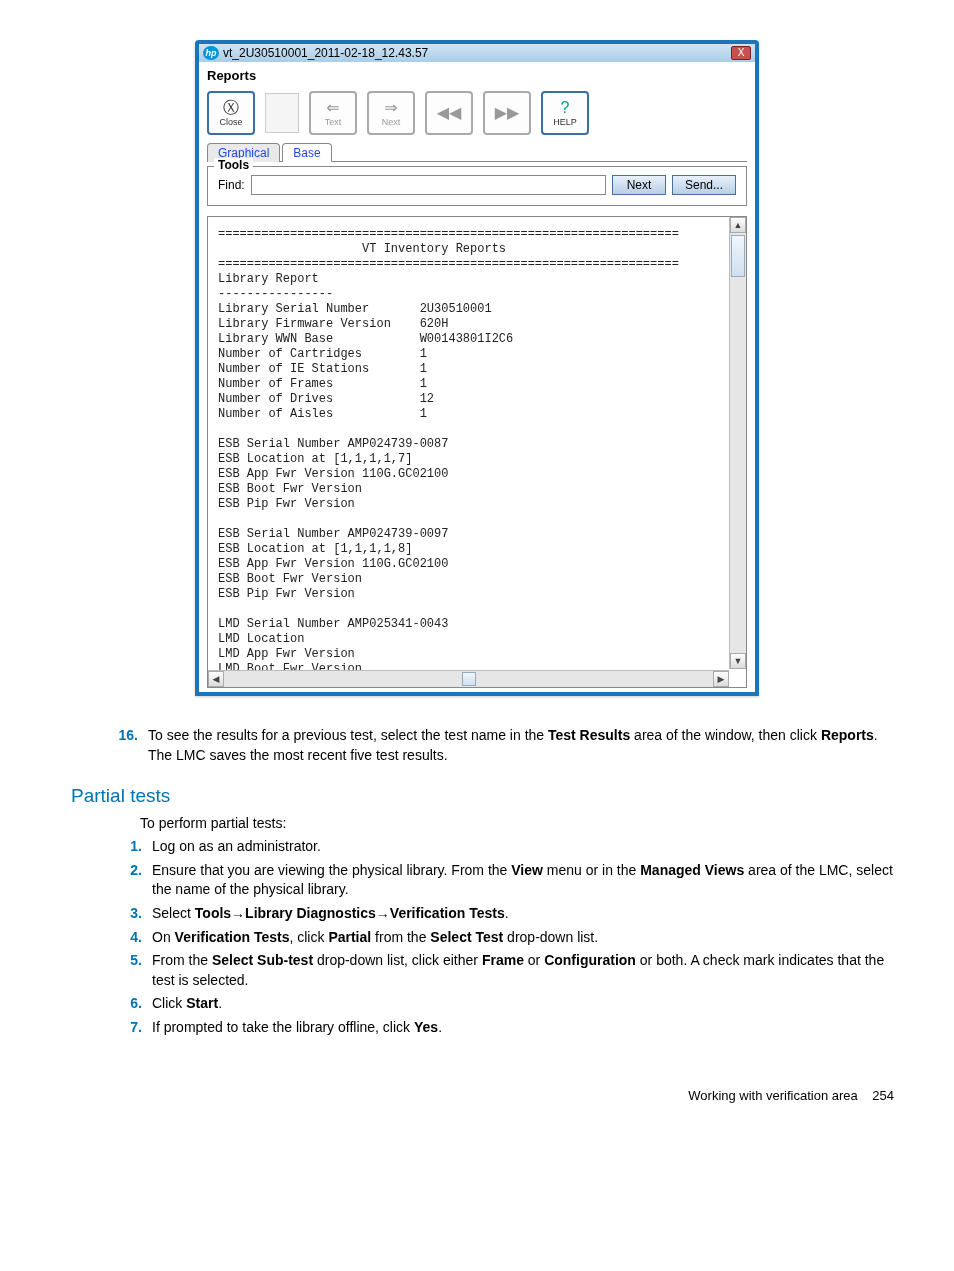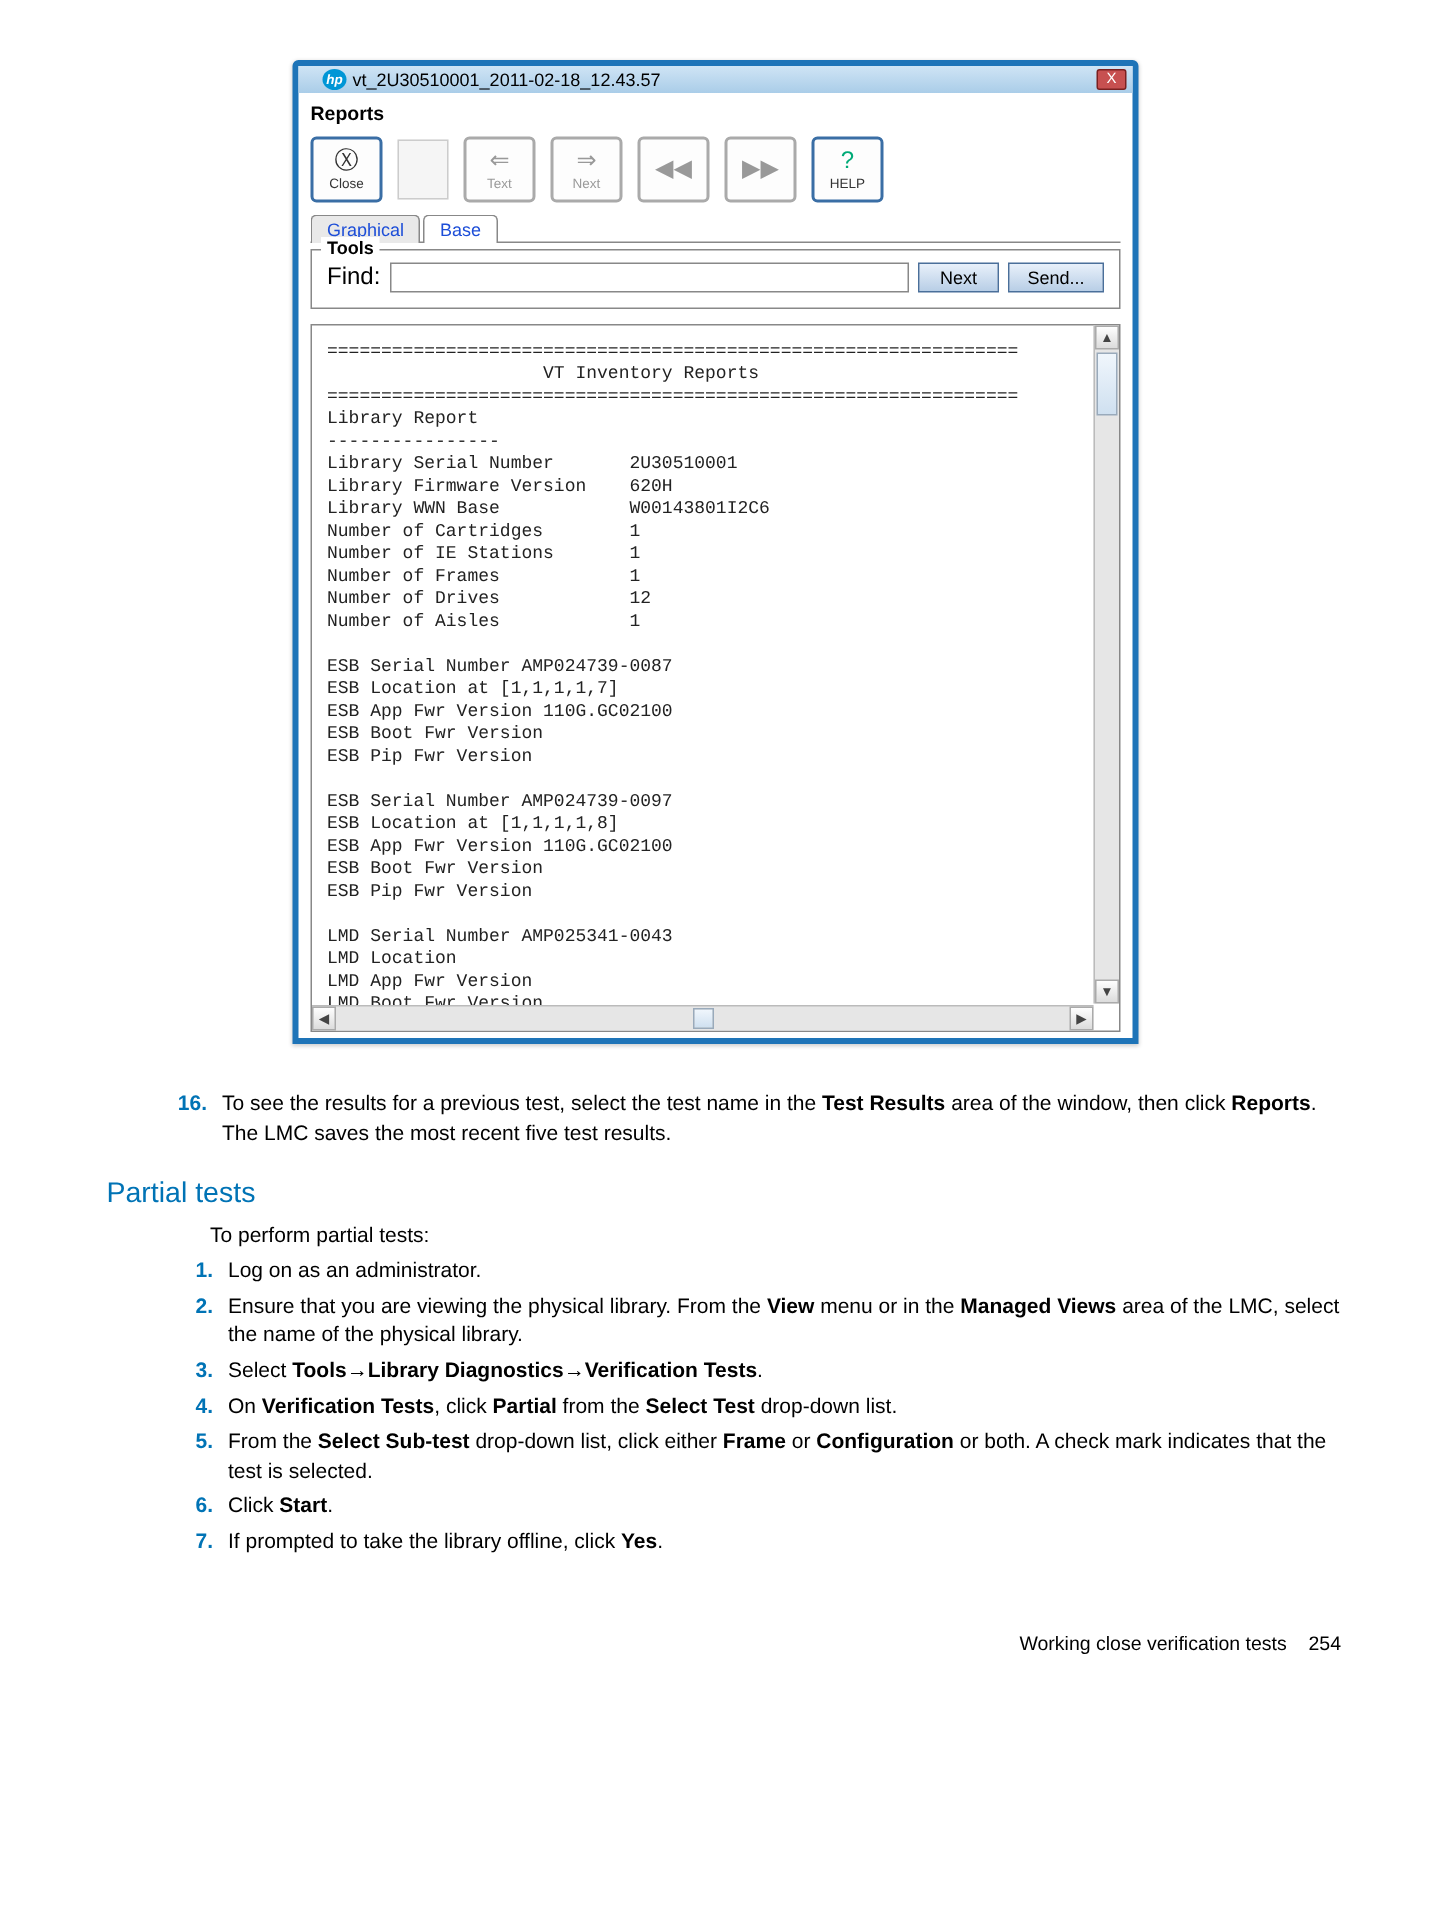--- a/index.html
+++ b/index.html
@@ -17,21 +17,21 @@
     border-radius: 4px 4px 0 0;
     width: 564px;
     margin: 0 auto 30px;
     background: #fff;
     box-shadow: 0 1px 3px rgba(0,0,0,0.2);
   }
   .titlebar {
     background: linear-gradient(#cfe4f5,#aacde8);
     display: flex;
     align-items: center;
-    padding: 2px 16px;
+    padding: 2px 4px;
     font-size: 12px;
     color: #000;
     position: relative;
   }
   .hp-logo {
     width: 16px; height: 14px;
     background: #0096d6;
     border-radius: 50%;
     margin-right: 4px;
     display: flex; align-items: center; justify-content: center;
@@ -86,21 +86,21 @@
     margin-top: 4px;
     padding: 8px 10px 10px;
     position: relative;
   }
   .tools-legend {
     position: absolute; top: -9px; left: 6px;
     background: #fff; padding: 0 4px;
     font-size: 12px; font-weight: bold;
   }
   .find-row { display: flex; gap: 6px; align-items: center; }
-  .find-label { font-size: 16px; }
+  .find-label { font-size: 12px; }
   .find-input {
     flex: 1; height: 20px; border: 1px solid #888;
     background: #fff;
   }
   .wbtn {
     border: 1px solid #4a6f9a;
     background: linear-gradient(#e8f0fa,#b8cee6);
     font-size: 12px; padding: 2px 12px;
     min-width: 54px;
     text-align: center;
@@ -317,15 +317,15 @@
       <span class="num">6.</span>
       <span class="text">Click <b>Start</b>.</span>
     </li>
     <li>
       <span class="num">7.</span>
       <span class="text">If prompted to take the library offline, click <b>Yes</b>.</span>
     </li>
   </ol>
 
 <div class="footer">
-  <span>Working close verification tests</span>&nbsp;&nbsp;&nbsp;
+  <span>Working with verification area</span>&nbsp;&nbsp;&nbsp;
   <span>254</span>
 </div>
 
 </body></html>

